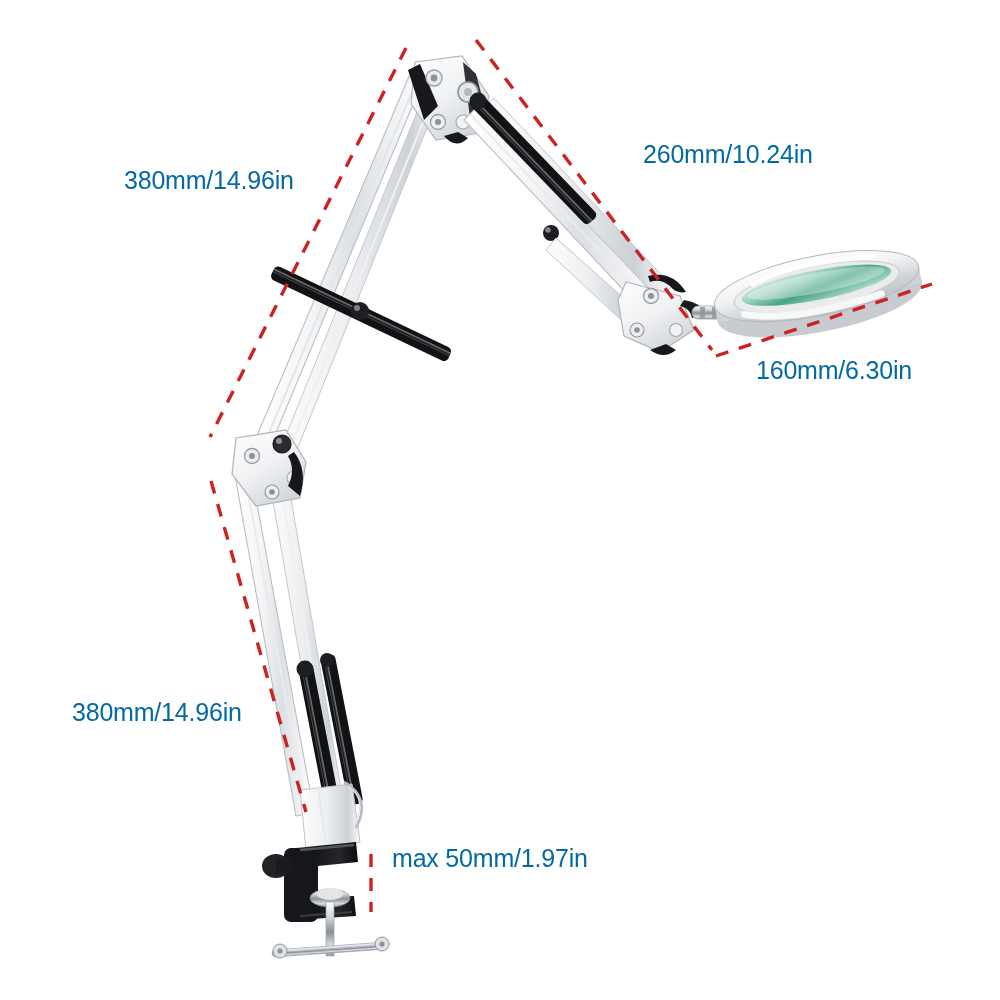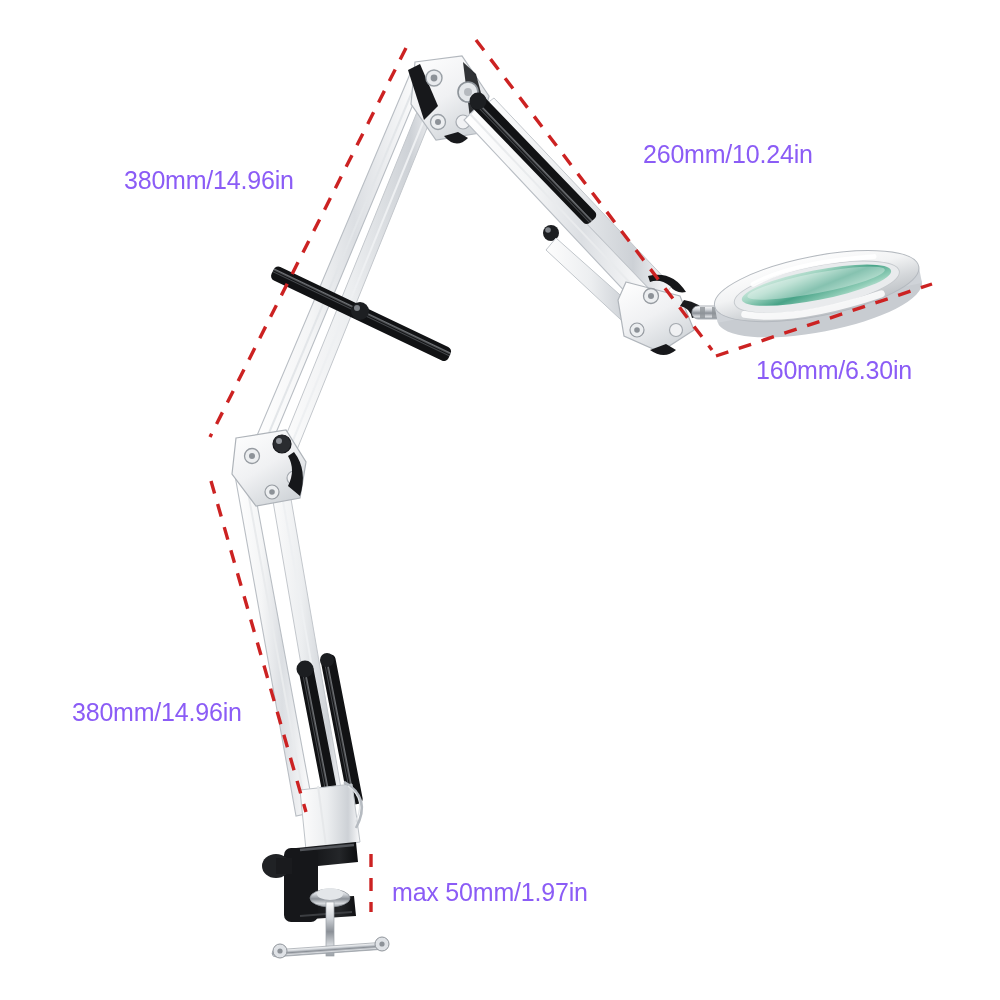--- a/index.html
+++ b/index.html
@@ -19,33 +19,33 @@
   }
   #diagram-svg {
     position: absolute;
     left: 0;
     top: 0;
     width: 1000px;
     height: 1000px;
   }
   .dim-label {
     position: absolute;
-    color: #8b5cf6;
+    color: #0369a1;
     font-family: "Liberation Sans", sans-serif;
     font-size: 25px;
     letter-spacing: -0.2px;
     white-space: nowrap;
     line-height: 1;
     -webkit-font-smoothing: antialiased;
   }
   #label-upper-arm { left: 124px; top: 168px; }
   #label-head-arm  { left: 643px; top: 142px; }
   #label-lens      { left: 756px; top: 358px; }
   #label-lower-arm { left: 72px;  top: 700px; }
-  #label-clamp     { left: 392px; top: 880px; }
+  #label-clamp     { left: 392px; top: 846px; }
 </style>
 </head>
 <body>
 
 <div id="stage">
 
   <svg id="diagram-svg" viewBox="0 0 1000 1000">
     <defs>
       <linearGradient id="barGrad" x1="0" y1="0" x2="1" y2="0">
         <stop offset="0%" stop-color="#ffffff"></stop>

